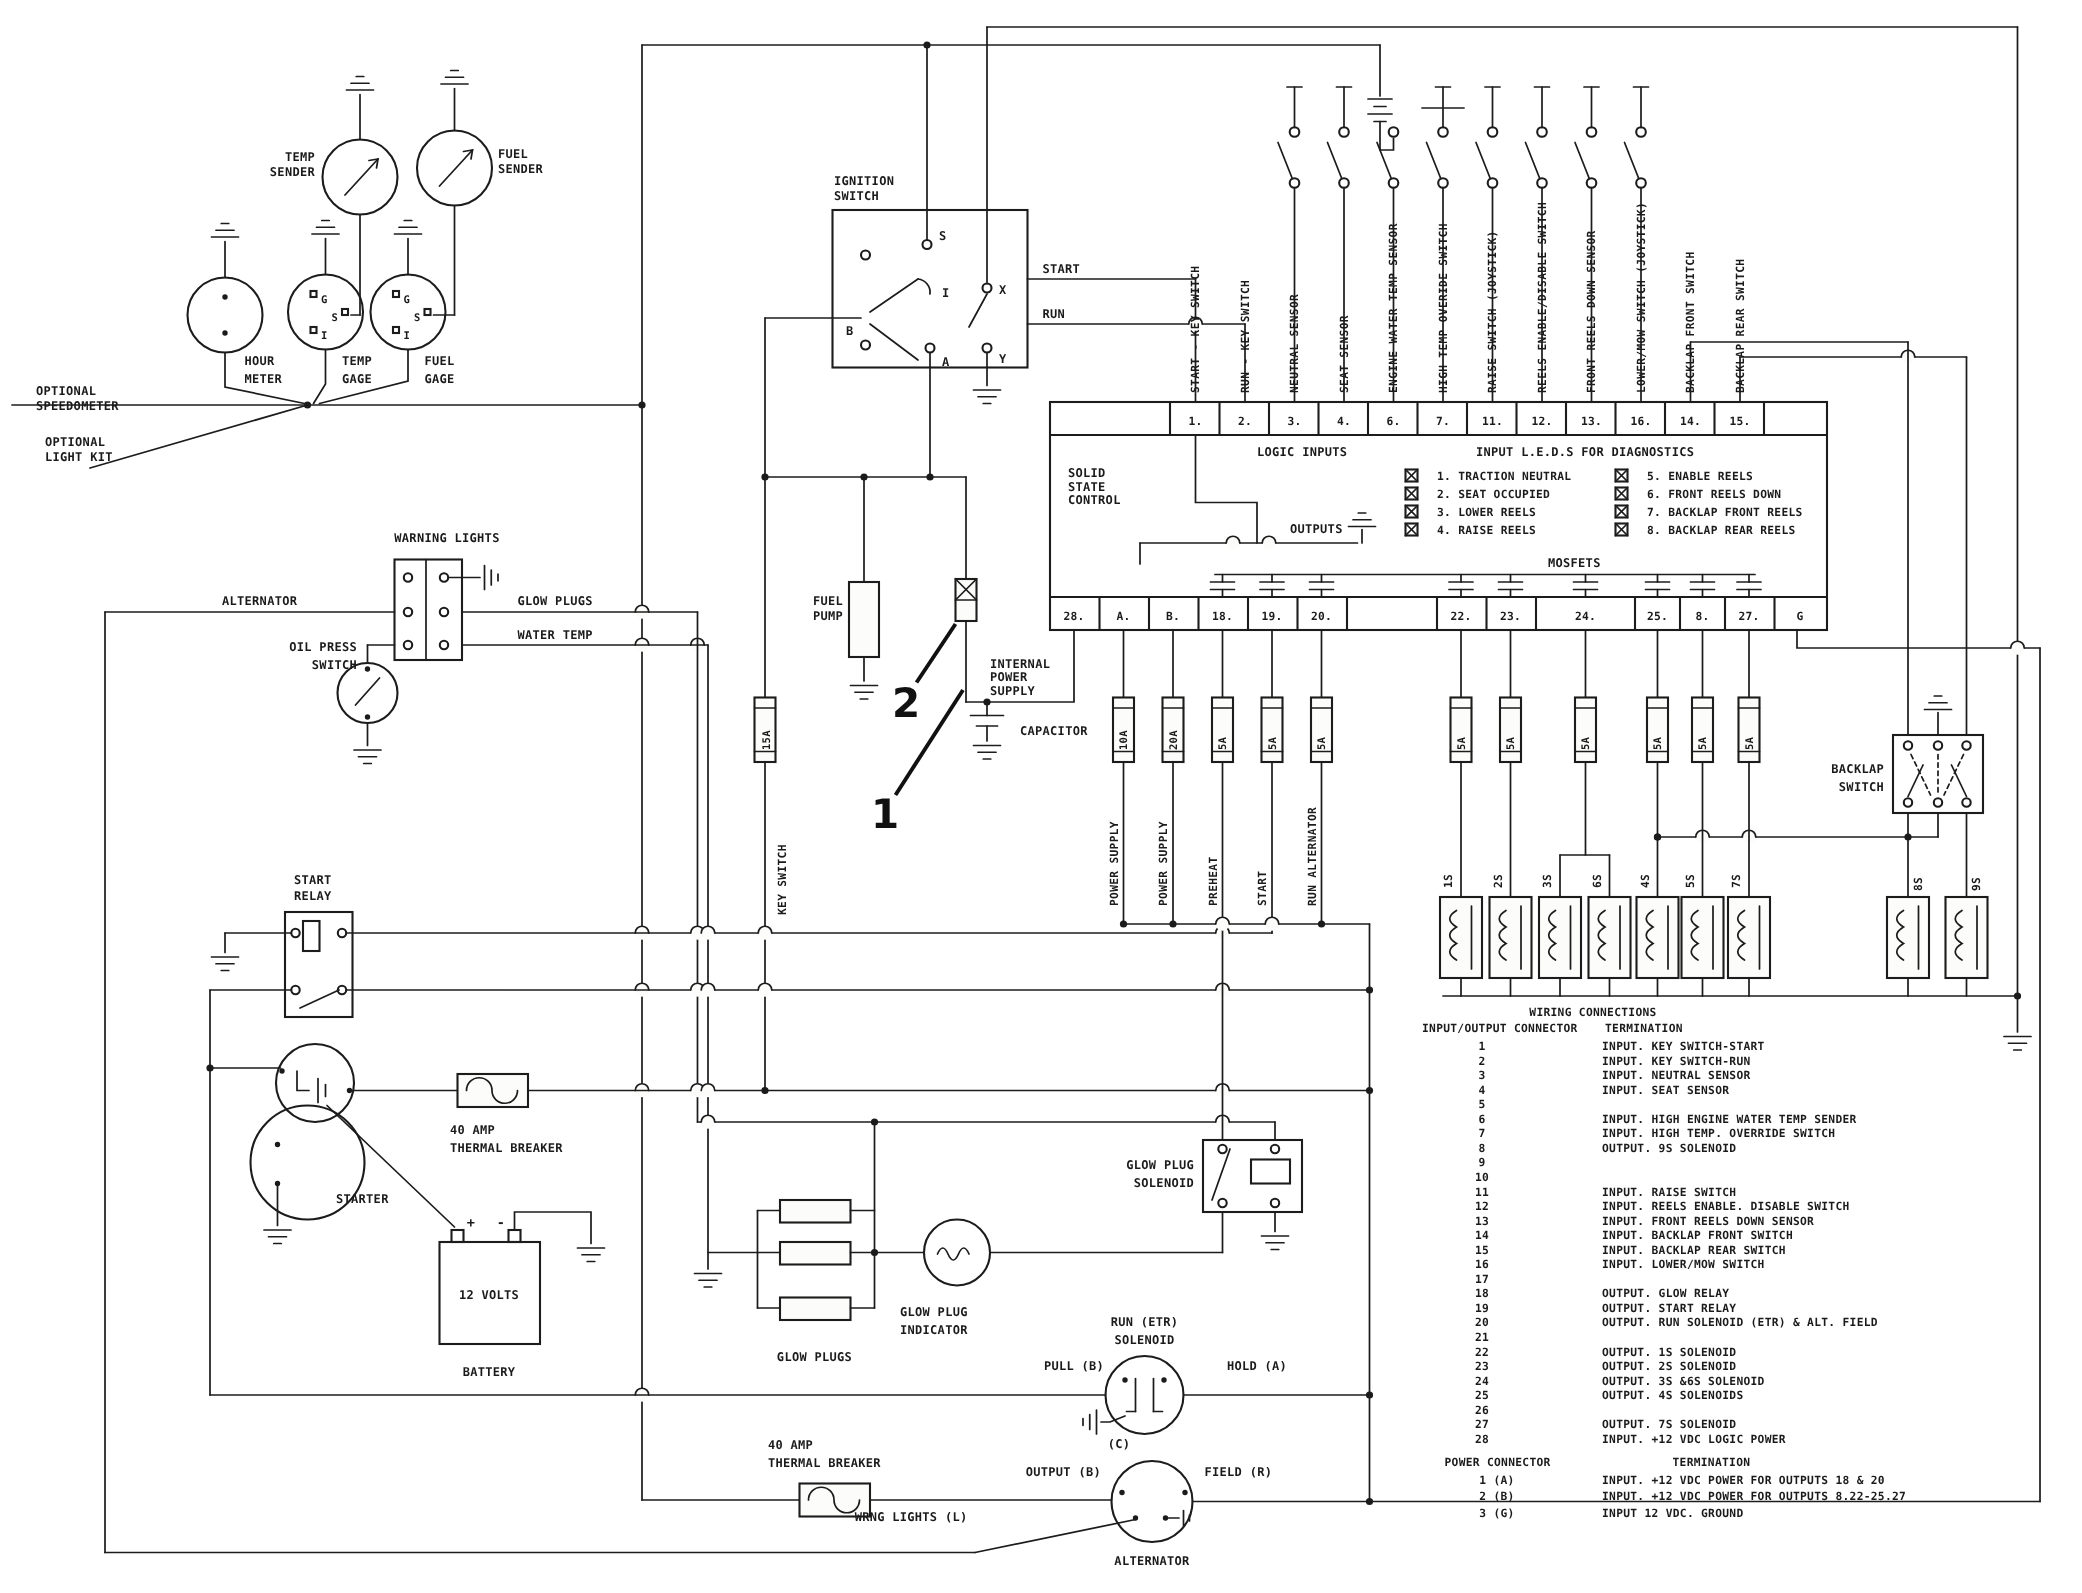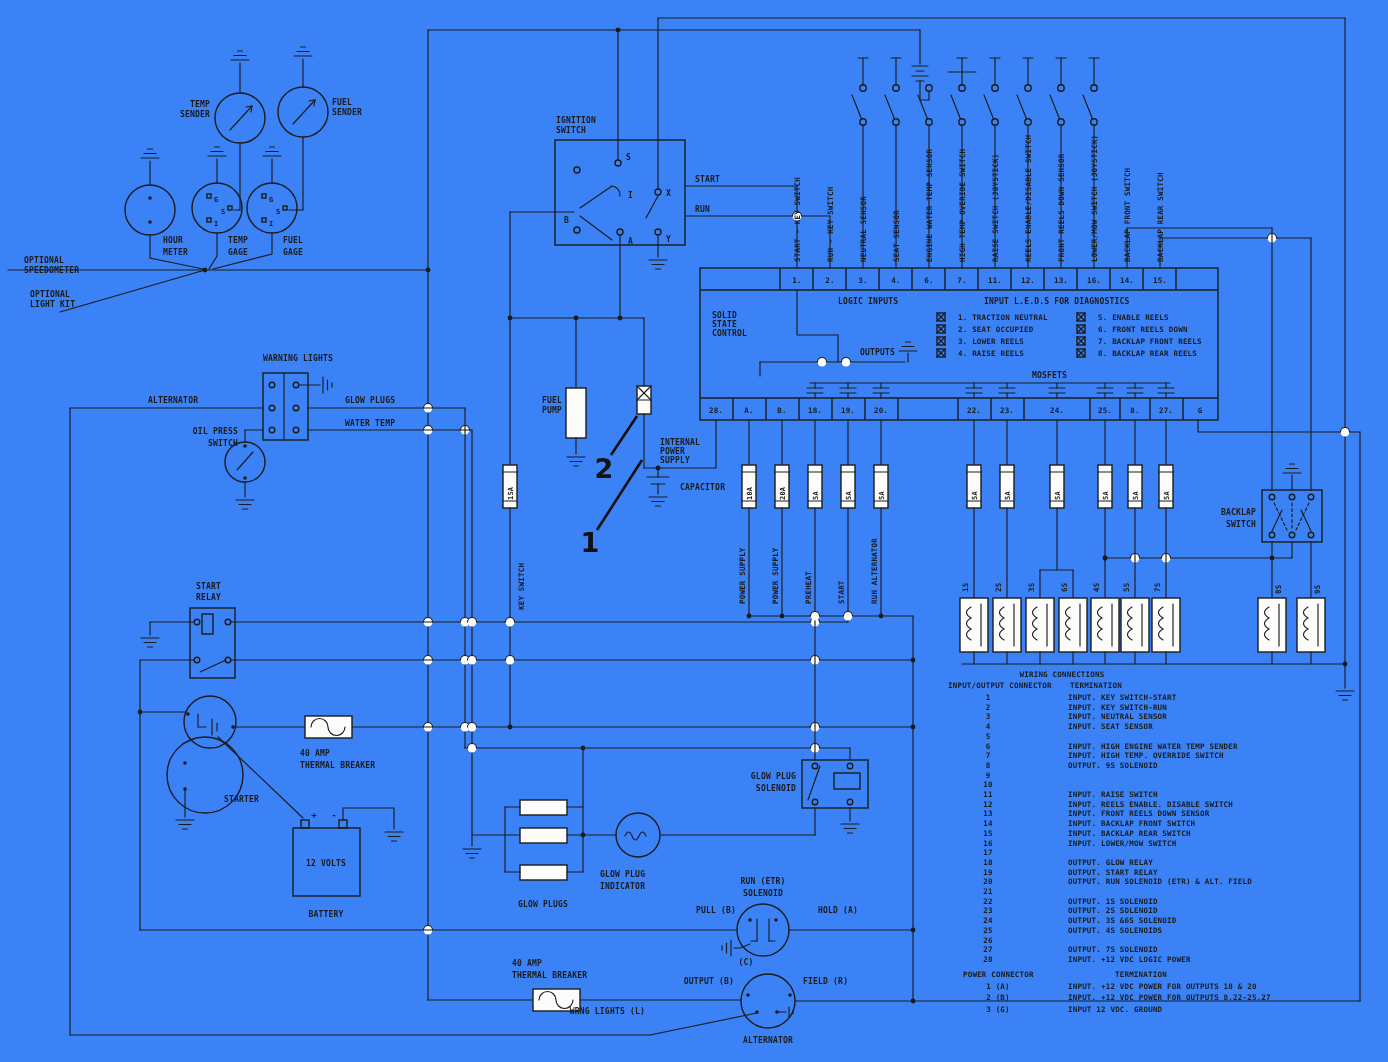--- a/index.html
+++ b/index.html
@@ -1,16 +1,16 @@
 <!DOCTYPE html>
 <html><head>
 <meta charset="utf-8">
 <style>
   html,body{margin:0;padding:0;background:#e8e8e6}
-  #stage{width:1388px;height:1062px;position:relative;background:#3b82f6}
+  #stage{width:1388px;height:1062px;position:relative;background:#ffffff}
   svg{display:block}
   .w{stroke:#1c1c1c;stroke-width:1.15;fill:none;stroke-linecap:round}
   .bx{stroke:#1c1c1c;stroke-width:1.4;fill:none}
   .bxw{stroke:#1c1c1c;stroke-width:1.4;fill:#fcfcfa}
   .t{font-family:"DejaVu Sans Mono","Liberation Mono",monospace;font-weight:700;fill:#1b1b1b;letter-spacing:.2px}
   .s7{font-size:7px}.s75{font-size:7.5px}.s8{font-size:8px}.s9{font-size:9px}
   .call{font-family:"DejaVu Sans",sans-serif;font-size:27px;font-weight:700;fill:#111}
   .dsh{stroke-dasharray:3,2.5}
   .dt{fill:#1b1b1b;stroke:none}
 </style>

